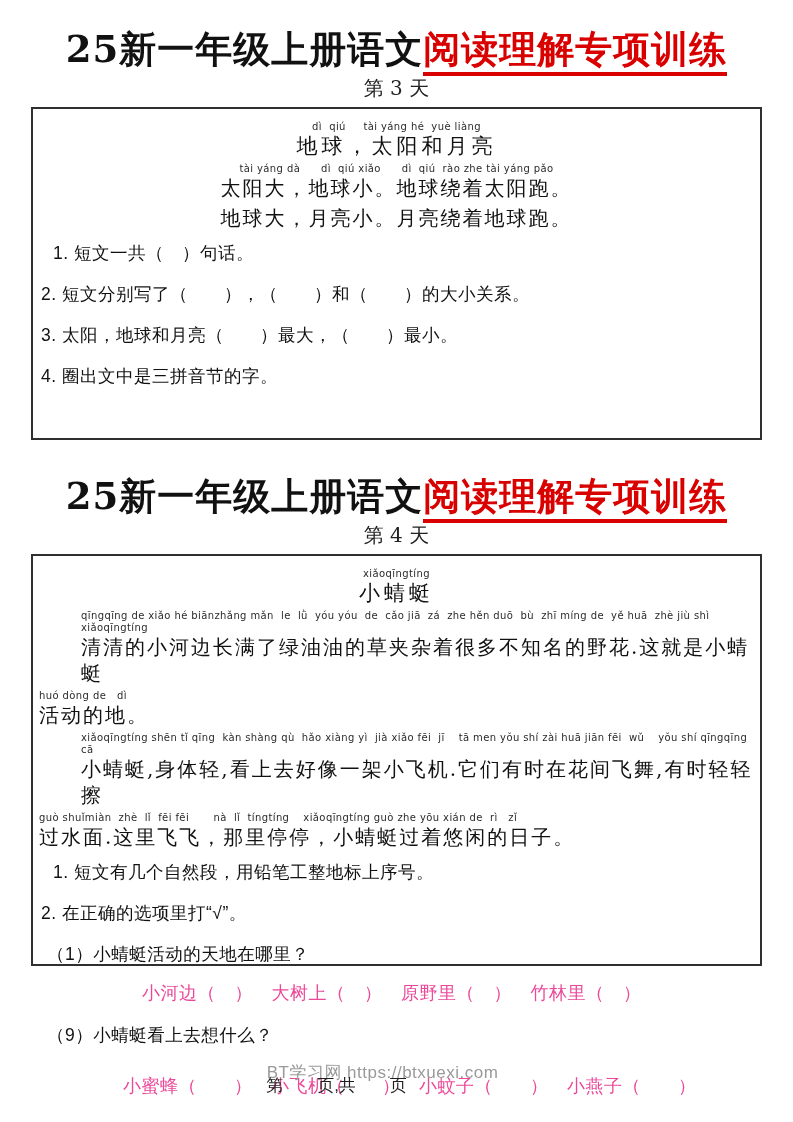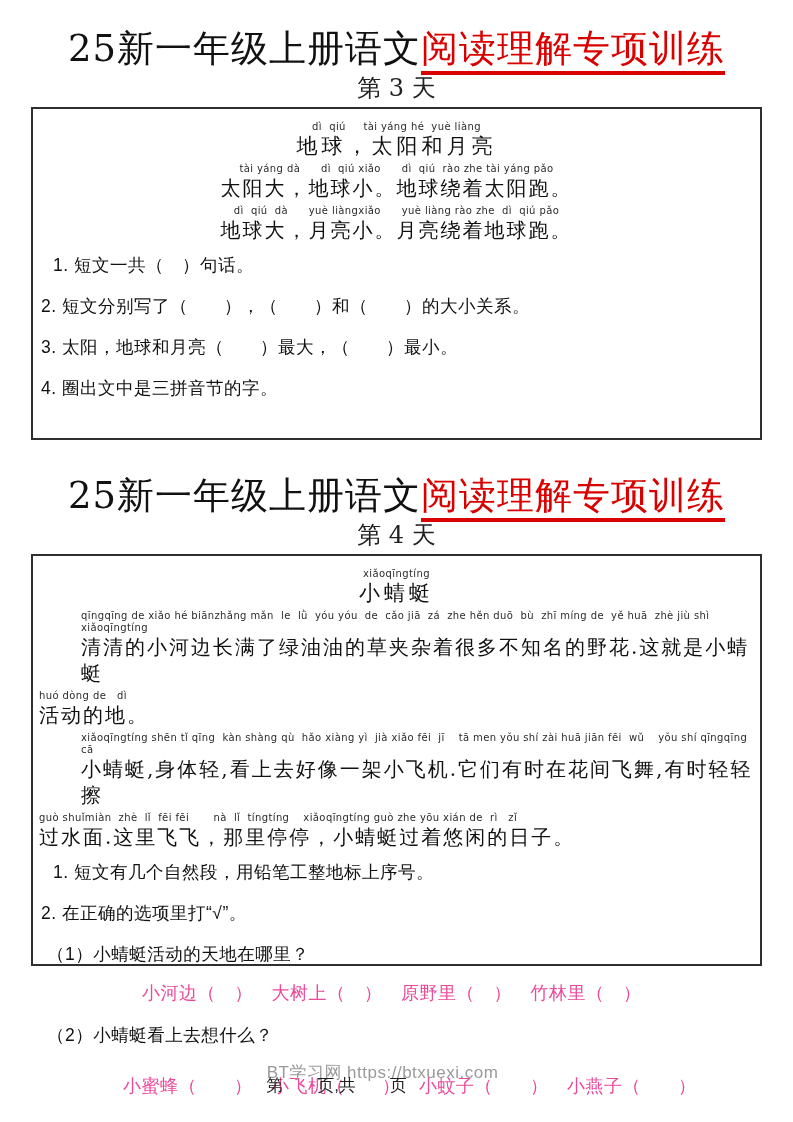--- a/index.html
+++ b/index.html
@@ -10,36 +10,36 @@
     font-family:"Liberation Sans", sans-serif;
     color:#1a1a1a;
     overflow:hidden;
   }
   .page { position:relative; width:793px; height:1122px; }
 
   
   .title {
     text-align:center;
     font-family:"DejaVu Serif", serif;
-    font-weight:normal;
+    font-weight:bold;
     font-size:37px;
     line-height:46px;
     letter-spacing:1px;
     margin:0;
     white-space:nowrap;
   }
   .title-1 { padding-top:26px; }
   .title-2 { padding-top:33px; }
   .t-black { color:#111111; }
   .t-red   { color:#d90000; border-bottom:4px solid #d90000; padding-bottom:1px; }
 
   .day-label {
     text-align:center;
     font-family:"DejaVu Serif", serif;
-    font-size:24px;
+    font-size:20px;
     line-height:22px;
     margin-top:5px;
     color:#222222;
   }
 
   
   .box {
     box-sizing:border-box;
     border:2px solid #2f2f2f;
     margin:8px 31px 0 31px;
@@ -121,21 +121,20 @@
     <div class="box box-day3">
       <div class="pline first center passage-title">
         <div class="pinyin">dì  qiú　  tài yáng hé  yuè liàng</div>
         <div class="hanzi">地球，太阳和月亮</div>
       </div>
       <div class="pline center">
         <div class="pinyin">tài yáng dà　　dì  qiú xiǎo　　dì  qiú  rào zhe tài yáng pǎo</div>
         <div class="hanzi">太阳大，地球小。地球绕着太阳跑。</div>
       </div>
       <div class="pline center">
-        <div class="pinyin">dì  qiú  dà　　yuè liàngxiǎo　　yuè liàng rào zhe  dì  qiú pǎo</div>
         <div class="hanzi">地球大，月亮小。月亮绕着地球跑。</div>
       </div>
 
       <div class="question q-first">1. 短文一共（　）句话。</div>
       <div class="question">2. 短文分别写了（　　），（　　）和（　　）的大小关系。</div>
       <div class="question">3. 太阳，地球和月亮（　　）最大，（　　）最小。</div>
       <div class="question">4. 圈出文中是三拼音节的字。</div>
     </div>
   </section>
 
@@ -166,21 +165,21 @@
         <div class="pinyin">guò shuǐmiàn  zhè  lǐ  fēi fēi　　 nà  lǐ  tíngtíng　 xiǎoqīngtíng guò zhe yōu xián de  rì   zǐ</div>
         <div class="hanzi">过水面.这里飞飞，那里停停，小蜻蜓过着悠闲的日子。</div>
       </div>
 
       <div class="question q-first">1. 短文有几个自然段，用铅笔工整地标上序号。</div>
       <div class="question">2. 在正确的选项里打“√”。</div>
 
       <div class="question subq">（1）小蜻蜓活动的天地在哪里？</div>
       <div class="options opts-1">小河边（　）　大树上（　）　原野里（　）　竹林里（　）</div>
 
-      <div class="question subq">（2）小蜻蜓看上去想什么？</div>
+      <div class="question subq">（9）小蜻蜓看上去想什么？</div>
       <div class="options opts-2">小蜜蜂（　　）　小飞机（　　）　小蚊子（　　）　小燕子（　　）</div>
     </div>
   </section>
 
   <div class="footer">
     <div class="watermark">BT学习网 https://btxuexi.com</div>
     <div class="page-info">第　　页,共　　页</div>
   </div>
 
 </div>

